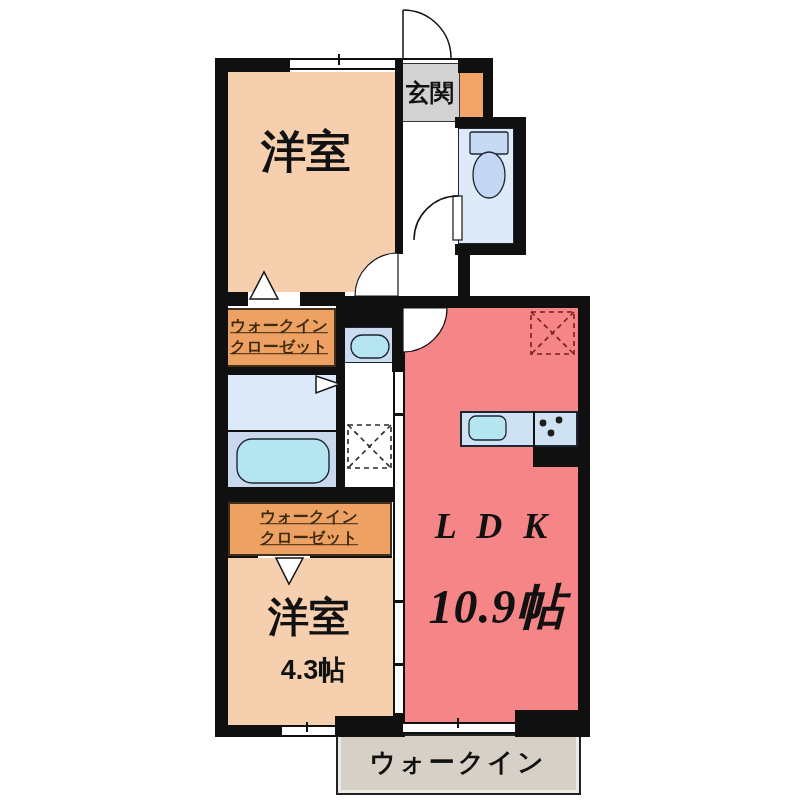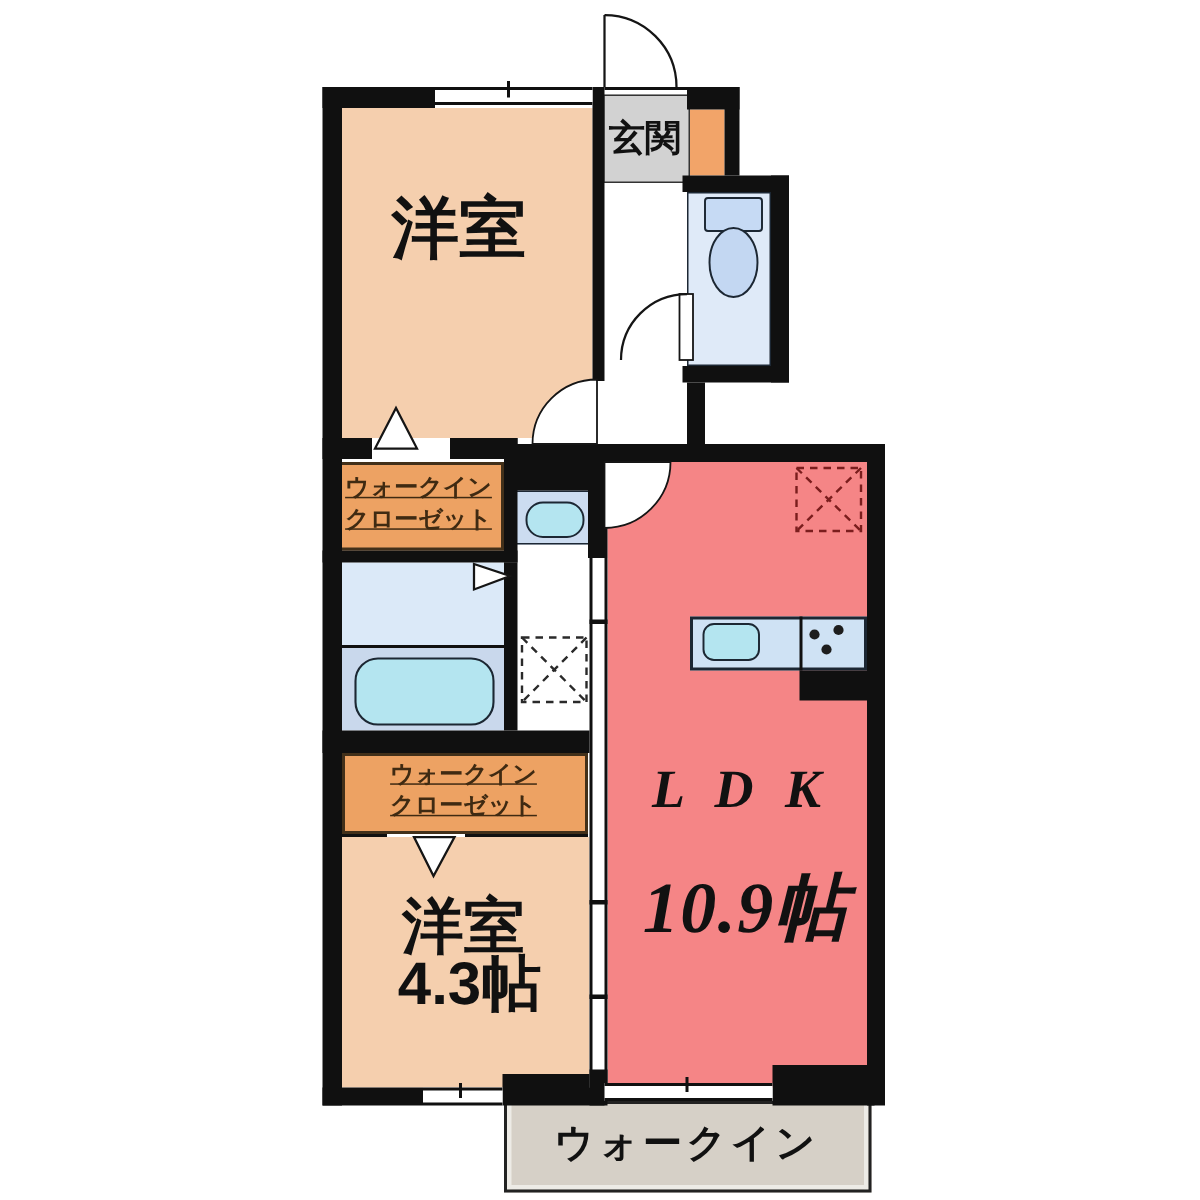--- a/index.html
+++ b/index.html
@@ -157,16 +157,16 @@
     <div>ウォークイン</div>
     <div>クローゼット</div>
   </div>
   <div class="lbl lbl-wic" style="left:309px;top:528px;">
     <div>ウォークイン</div>
     <div>クローゼット</div>
   </div>
   <div class="lbl lbl-ldk" style="left:494px;top:527px;font-size:36px;">L D K</div>
   <div class="lbl lbl-ldk" style="left:497px;top:572px;font-size:48px;letter-spacing:1px;margin-top:35px;">10.9帖</div>
   <div class="lbl" style="left:309px;top:618px;font-size:41px;">洋室</div>
-  <div class="lbl" style="left:313px;top:656px;font-size:40px;">4.3帖</div>
+  <div class="lbl" style="left:313px;top:671px;font-size:27px;">4.3帖</div>
   <div class="lbl" style="left:458px;top:762px;font-size:26px;letter-spacing:3px;">ウォークイン</div>
 
 </div>
 
 </body></html>

